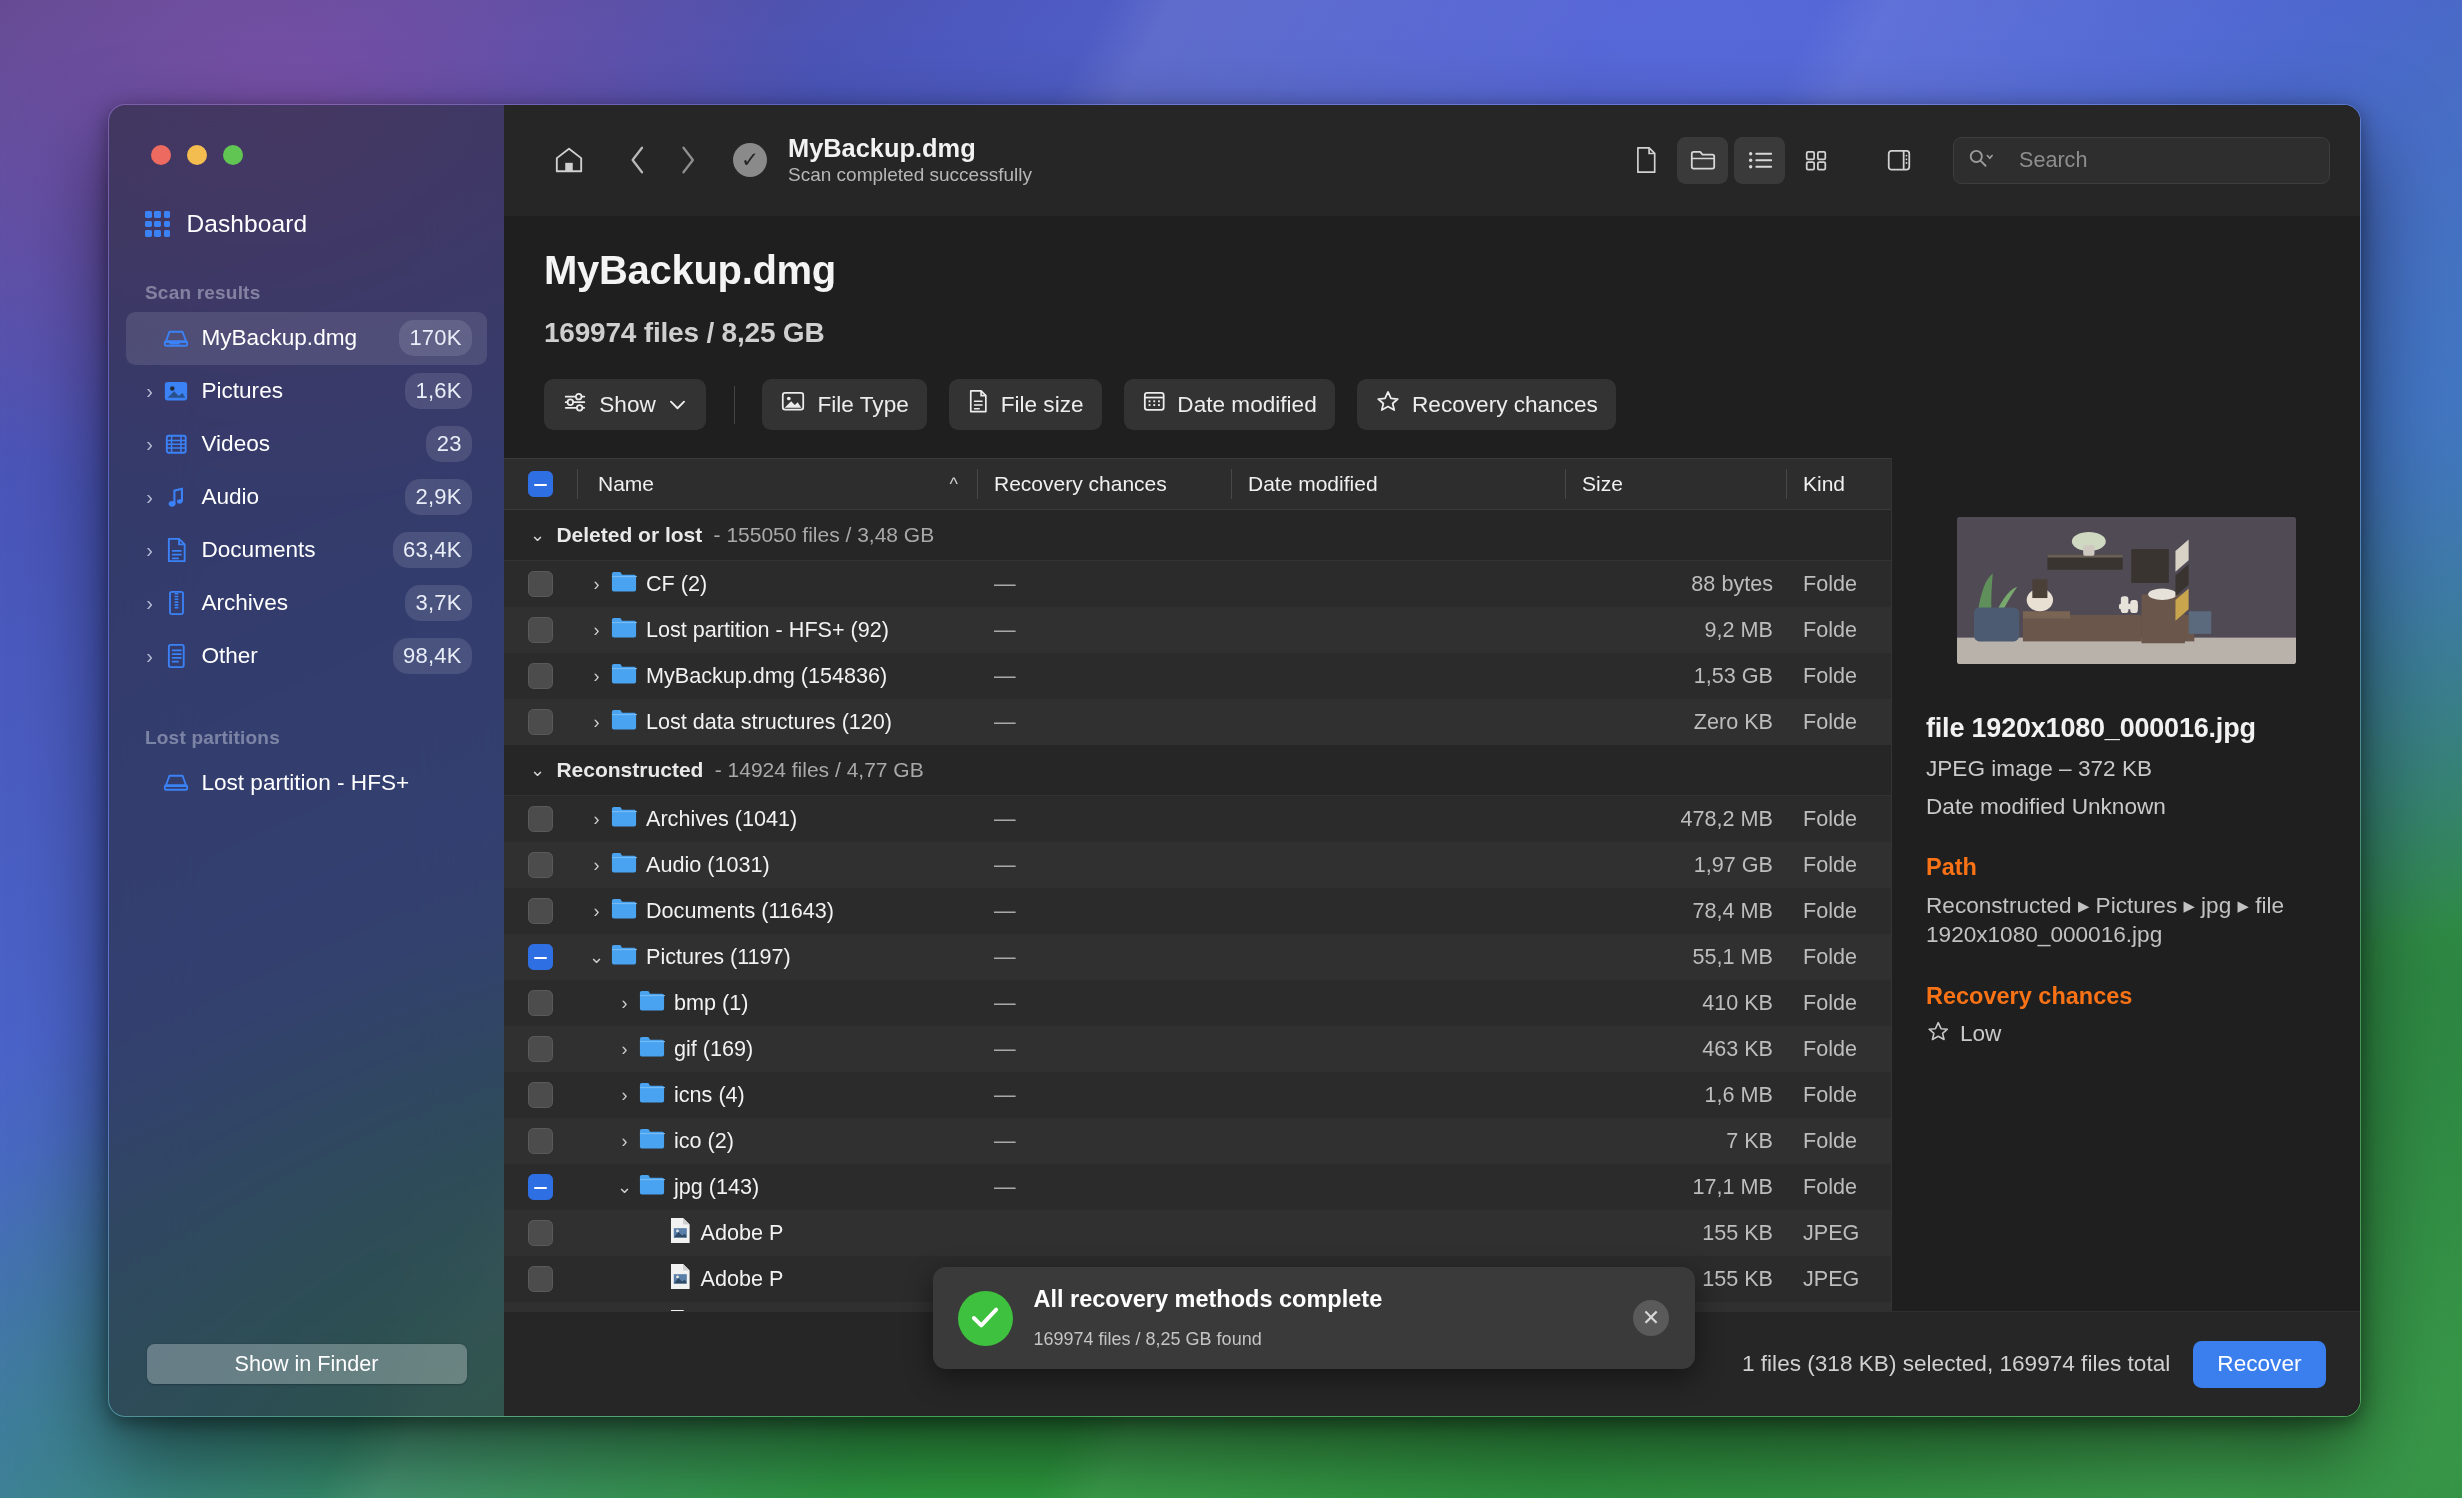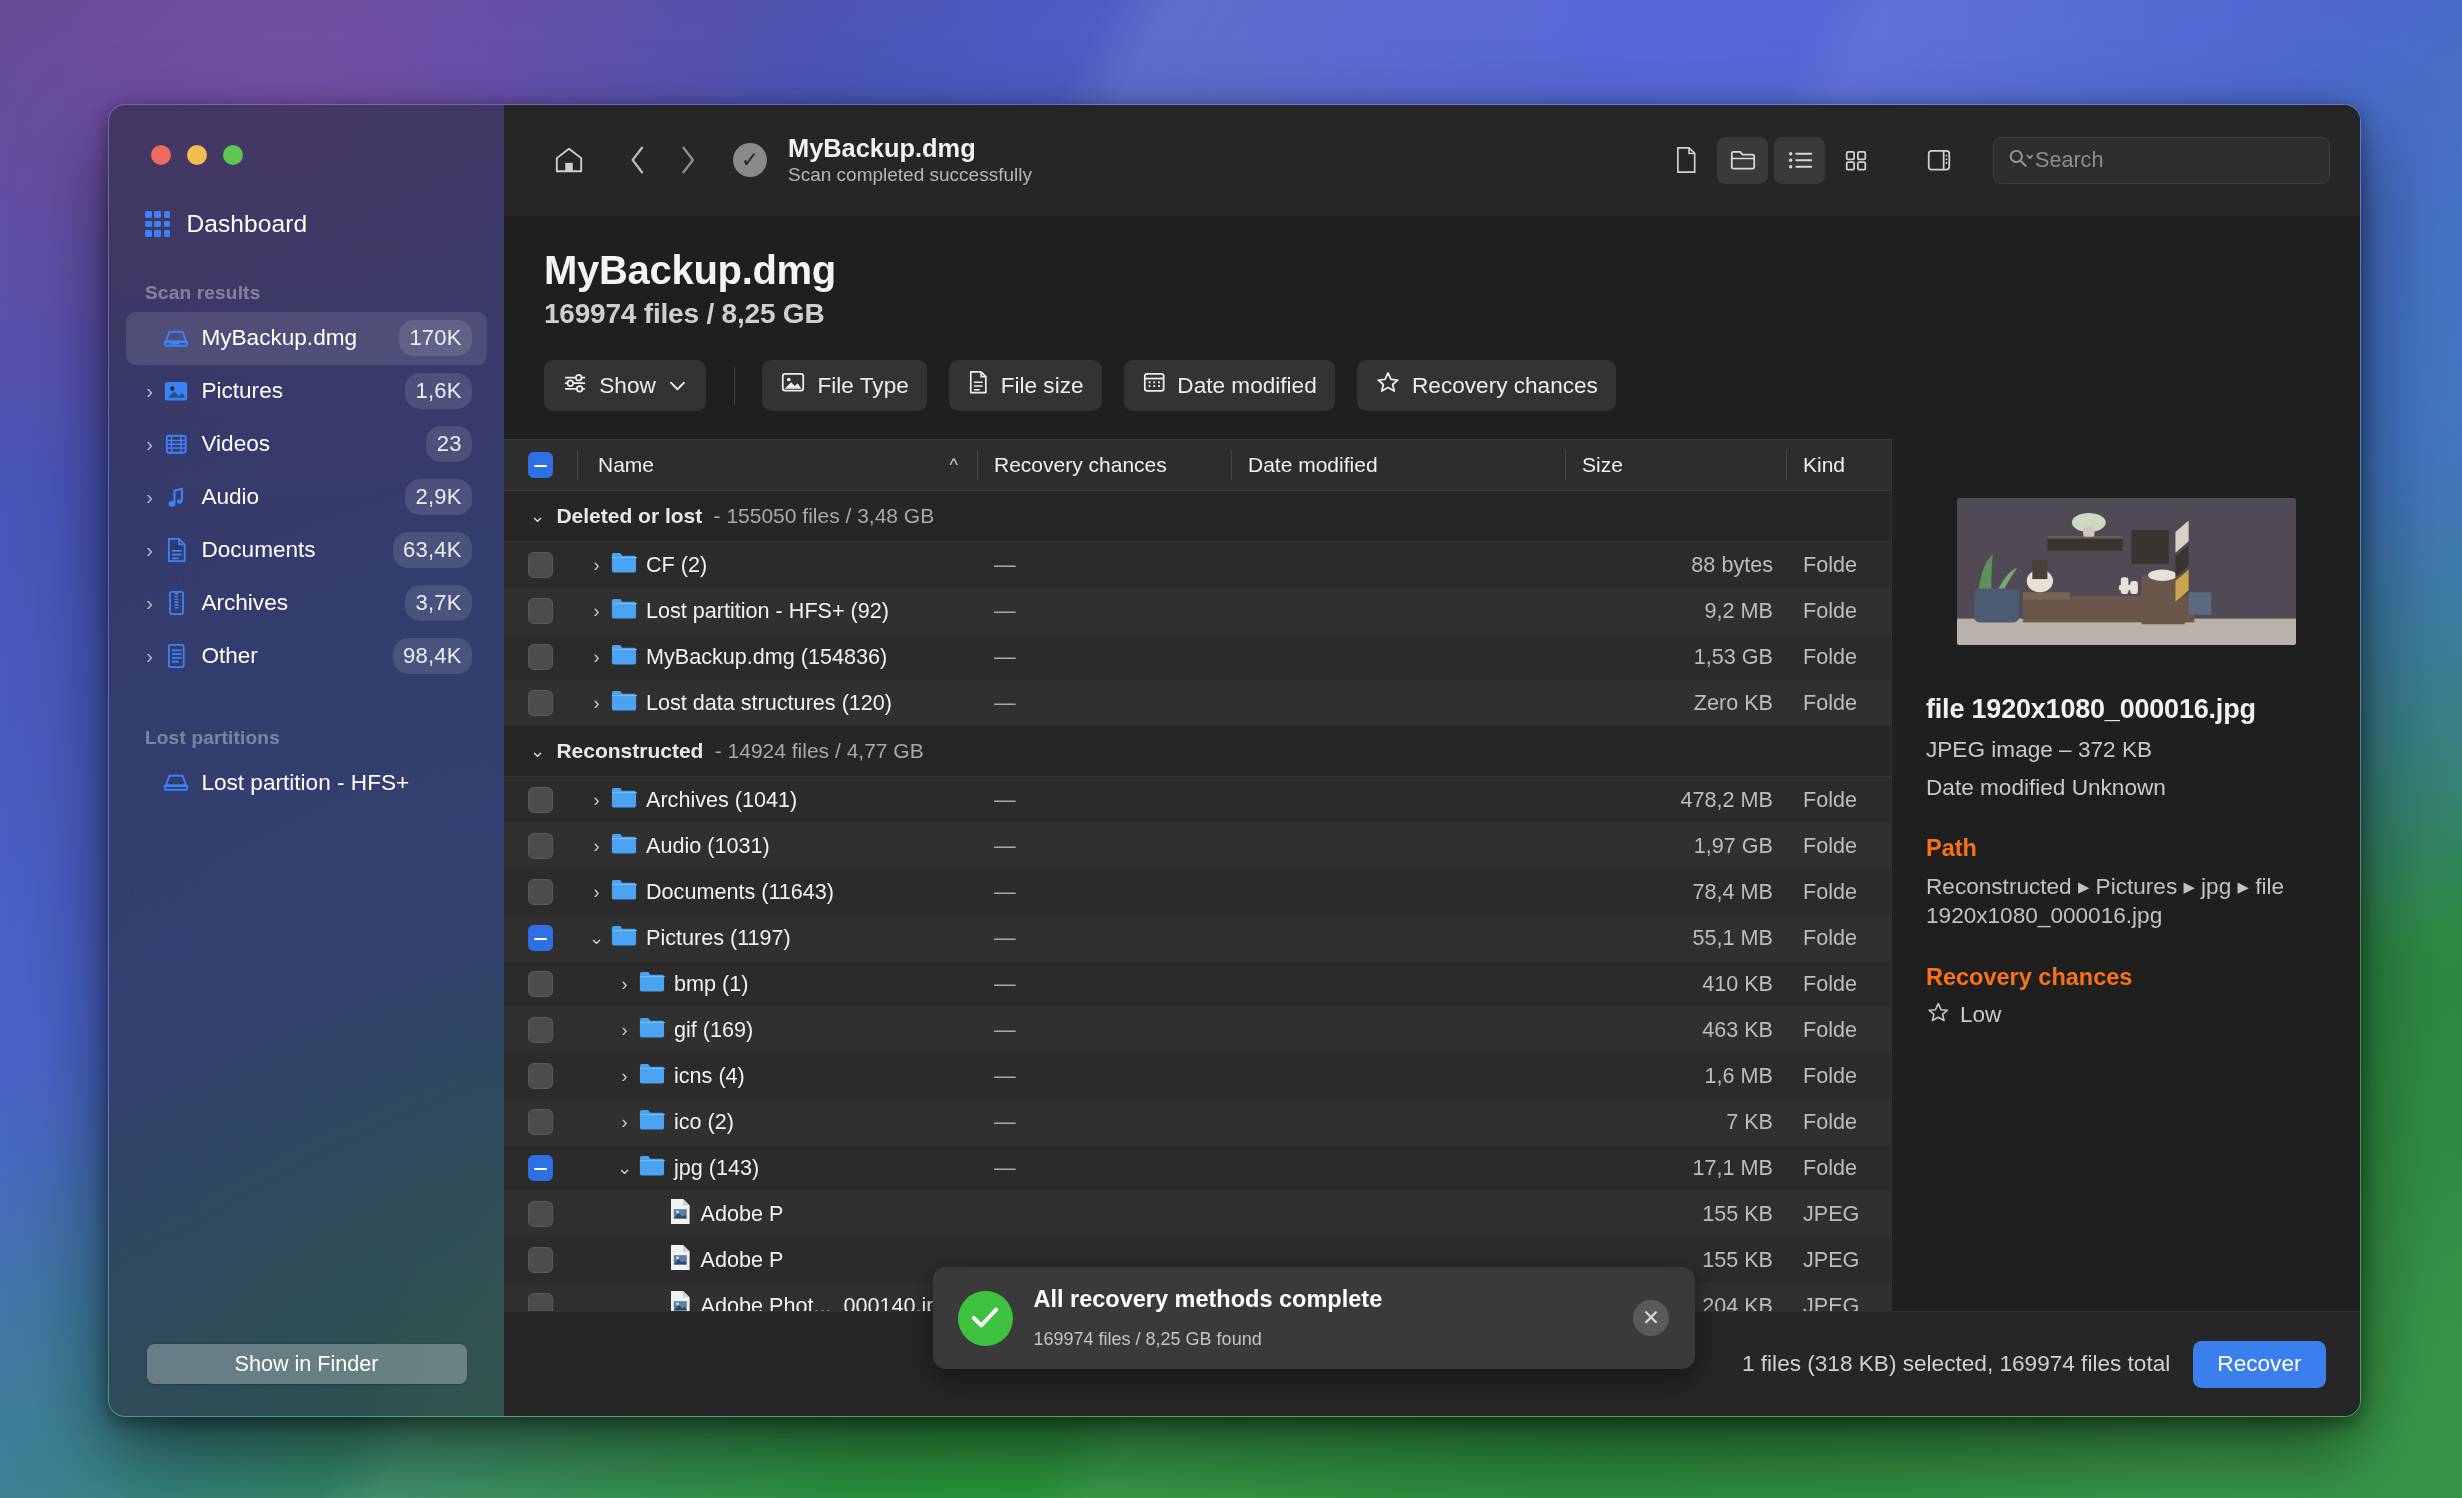--- a/index.html
+++ b/index.html
@@ -113,29 +113,29 @@
   .tb-titles { margin-left: 21px; display:flex; flex-direction:column; justify-content:center; gap:1.9px; }
   .tb-title { color:#f2f2f2; font-size: 25.4px; font-weight: 600; }
   .tb-sub { color:#b6b6b6; font-size: 19px; }
   .tb-right { margin-left:auto; display:flex; align-items:center; gap: 5.6px; }
   .tb-btn {
     width: 51px; height: 47px; border-radius: 8.5px; display:flex;
     align-items:center; justify-content:center; color:#d2d2d2;
   }
   .tb-btn.sel { background:#3a3a3a; }
   .search {
-    margin-left: 22.6px; width: 337px; height: 47px; border-radius: 8.5px;
+    margin-left: 22.6px; width: 377px; height: 47px; border-radius: 8.5px;
     background:#2e2e2e; border:0.9px solid #3e3e3e;
-    display:flex; align-items:center; padding: 0 13px; gap: 2px;
+    display:flex; align-items:center; padding: 0 13px; gap: 26px;
   }
   .search-ph { color:#8e8e8e; font-size: 21.6px; }
 
   .head-block { padding: 32px 0 0 40px; }
   .h-title { color:#f4f4f4; font-size: 40px; font-weight: 700; letter-spacing:-0.3px; }
-  .h-sub { color:#cfcfcf; font-size: 28px; font-weight: 700; margin-top: 5px; letter-spacing:-0.2px; }
+  .h-sub { color:#cfcfcf; font-size: 28px; font-weight: 700; margin-top: 24px; letter-spacing:-0.2px; }
 
   .filters { display:flex; align-items:center; gap: 22px; padding: 30px 0 28px 40px; }
   .fbtn {
     height: 51px; border-radius: 9.4px; background:#333333;
     display:flex; align-items:center; gap: 11.3px; padding: 0 18px;
     color:#ededed; font-size: 22.6px; white-space:nowrap;
   }
   .fdiv { width:0.9px; height: 38px; background:#454545; margin: 0 5.6px; }
 
   

